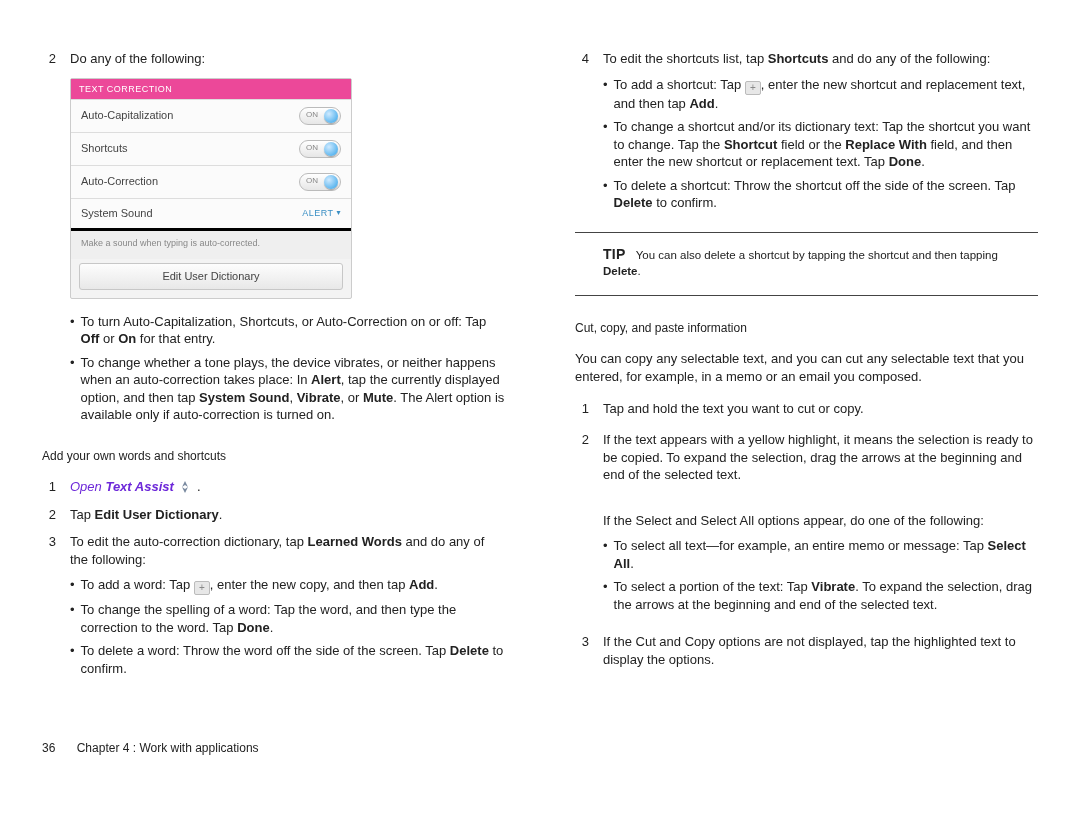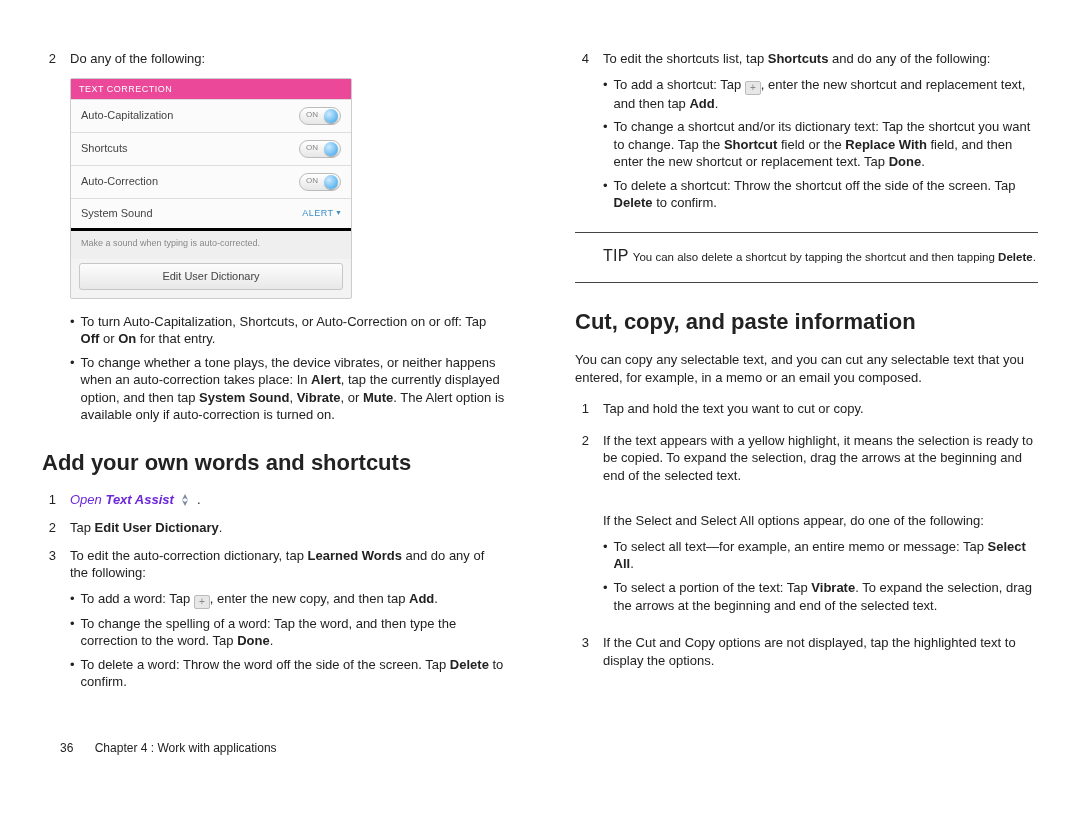--- a/index.html
+++ b/index.html
@@ -50,22 +50,22 @@
   }
   .bullet-item .dot {
     flex-shrink: 0;
   }
   .bullet-item .btxt {
     flex: 1;
   }
   strong, b { font-weight: 700; }
   .link { color: #6d28d9; font-style: italic; }
   h2.section {
-    font-weight: 700;
-    font-size: 22px;
+    font-weight: 400;
+    font-size: 12px;
     margin: 24px 0 14px 0;
   }
   
   .ui-panel {
     width: 280px;
     margin: 8px 0 14px 28px;
     background: #f3f3f3;
     border: 1px solid #ccc;
     border-radius: 2px;
     font-size: 11px;
@@ -161,27 +161,27 @@
   .hr {
     border: none;
     border-top: 1px solid #444;
     margin: 14px 0 10px;
   }
   .tip-block {
     font-size: 11.5px;
     padding: 2px 0;
   }
   .tip-label {
-    font-size: 16px;
-    font-weight: 400;
+    font-size: 14px;
+    font-weight: 700;
     letter-spacing: 0.3px;
-    margin-right: 4px;
+    margin-right: 10px;
   }
   .footer {
-    padding: 0 60px;
+    padding: 0 42px;
     font-size: 12px;
     color: #222;
   }
   .footer .pg { margin-right: 18px; }
   .step-gap { margin-top: 14px; }
 </style>
 </head>
 <body>
 
 <div class="page">

